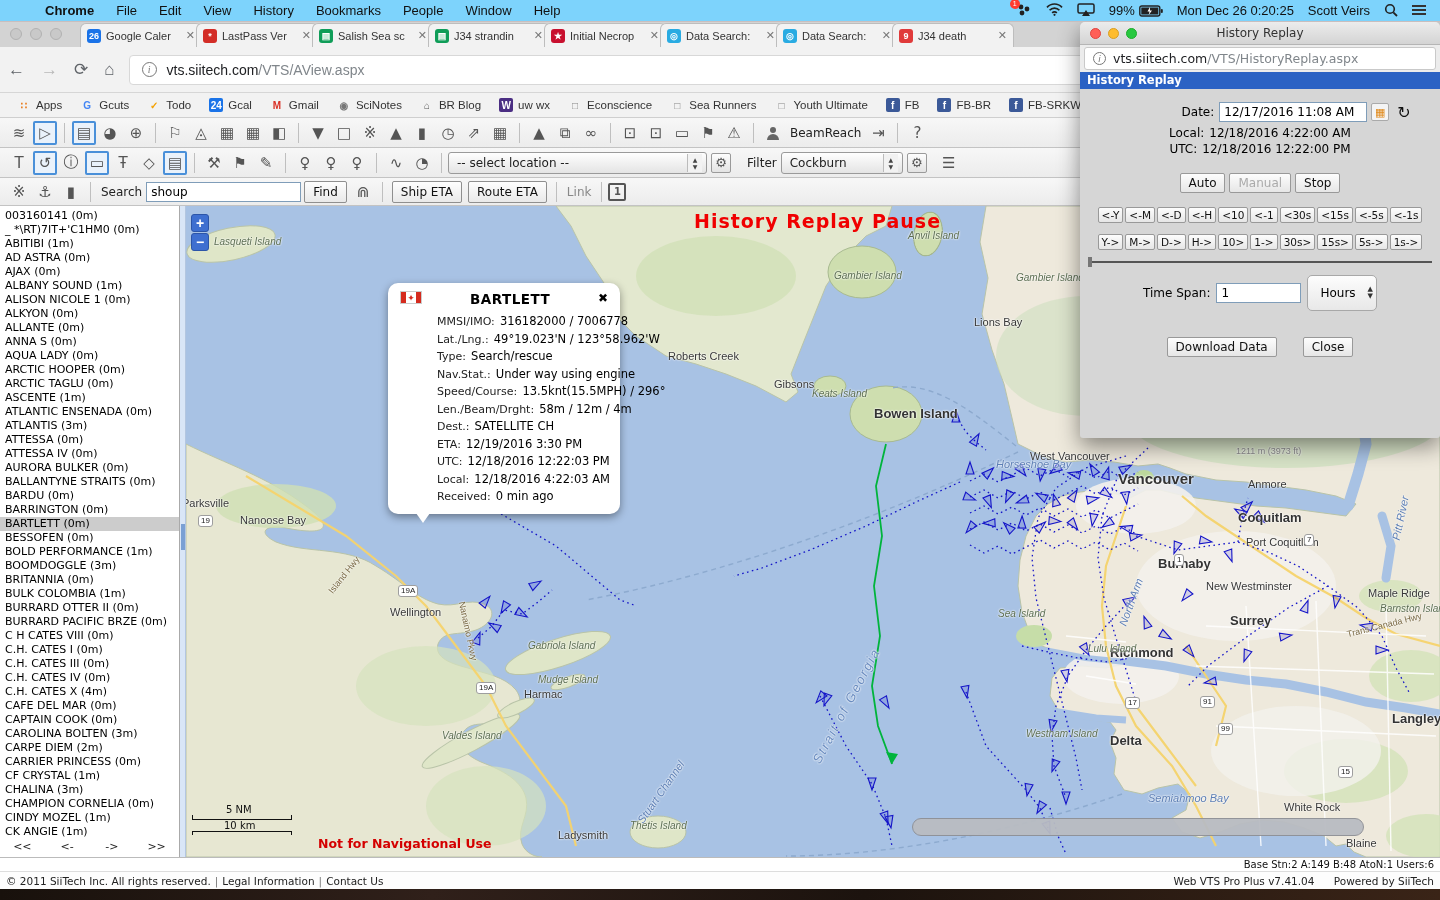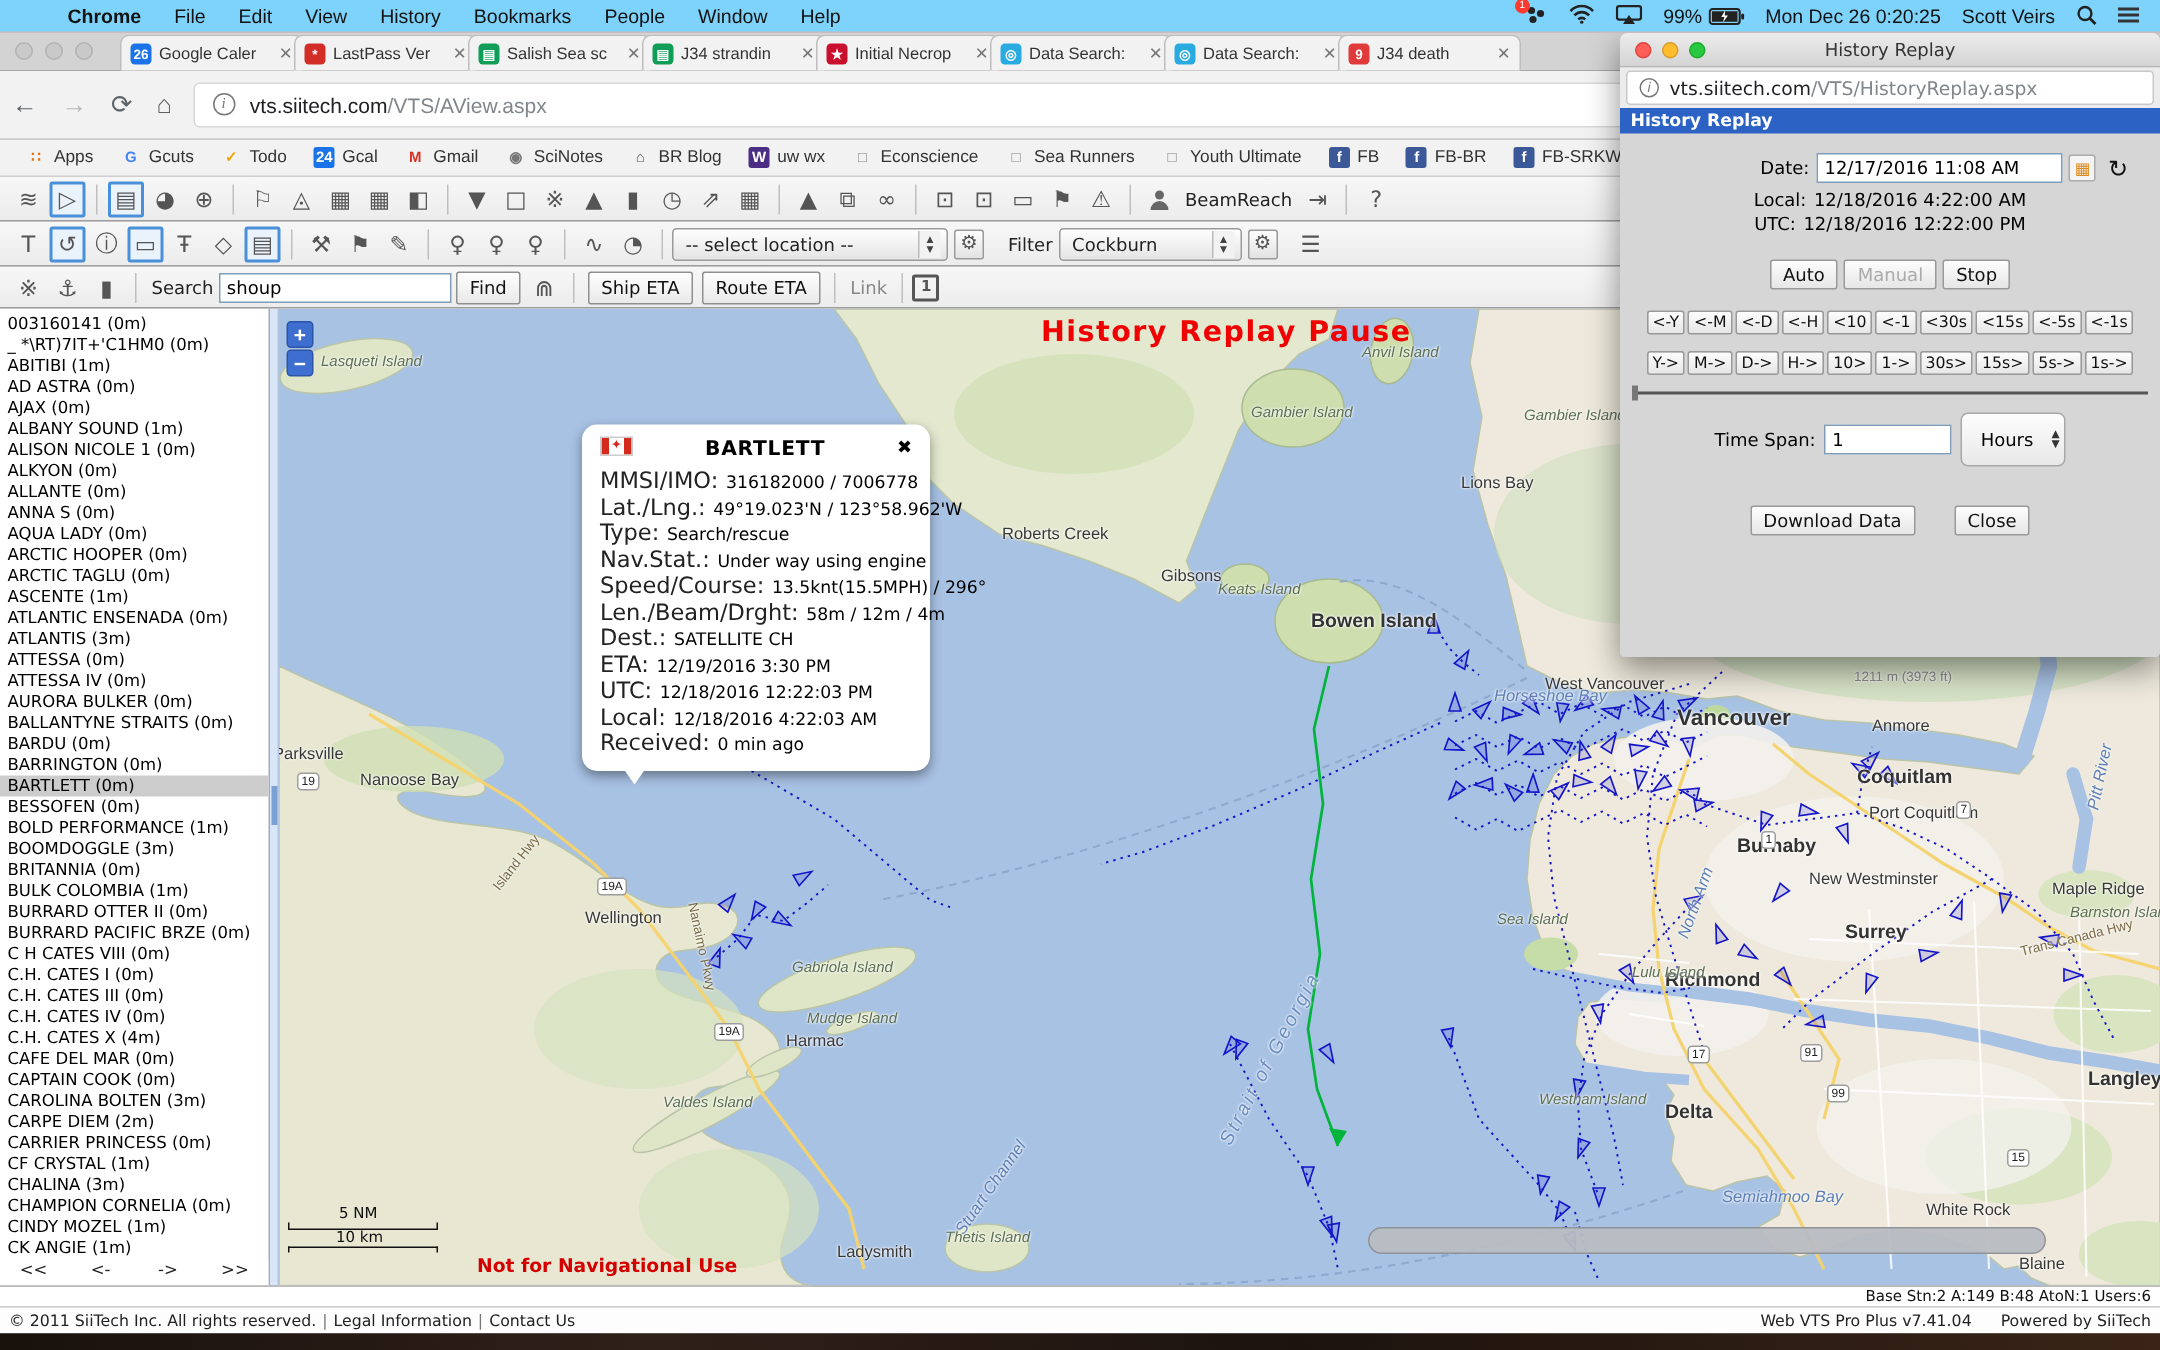--- a/index.html
+++ b/index.html
@@ -127,21 +127,21 @@
   #popup:after { content:""; position:absolute; left:28px; bottom:-9px; width:0; height:0;
     border-left:7px solid transparent; border-right:7px solid transparent; border-top:10px solid #fff; }
   #popup .phead { display:flex; align-items:flex-start; margin-bottom:5px;gap:40px; }
   #popup .flag { width:22px; height:13px; background:linear-gradient(90deg,#d52b1e 25%,#fff 25%,#fff 75%,#d52b1e 75%);
     border:1px solid #ccc; margin-right:8px; position:relative; }
   #popup .flag:after { content:"✦"; position:absolute; left:50%; top:50%; transform:translate(-50%,-54%);
     color:#d52b1e; font-size:9px; }
   #popup .ptitle { font-weight:bold; font-size:13.5px; letter-spacing:.5px; }
   #popup .pclose { margin-left:auto; font-weight:bold; font-size:12px; color:#000; }
   .prow { line-height:15.5px; white-space:nowrap; }
-  .plabel { font-size:15px; color:#222; }
+  .plabel { font-size:11px; color:#222;margin-left:37px; }
   .pval { font-size:11.5px; color:#000; }
 
   
   #replaywin { position:absolute; left:1080px; top:22px; width:360px; height:416px; z-index:50;
     box-shadow:0 8px 22px rgba(0,0,0,.45); border-radius:5px 5px 3px 3px; background:#d6d6d6;
     font-family:"DejaVu Sans",sans-serif; }
   #rw-title { height:23px; background:linear-gradient(#ececec,#d4d4d4); border-bottom:1px solid #b5b5b5;
     border-radius:5px 5px 0 0; display:flex; align-items:center; font-size:12px; color:#333; }
   #rw-title .lights { margin:0 10px; gap:7px; }
   #rw-title .light { width:11px; height:11px; }
@@ -154,21 +154,21 @@
     display:flex; align-items:center; padding:0 8px; font-size:12.5px; }
   #rw-url .info { width:13px; height:13px; border:1.3px solid #777; border-radius:50%; font-size:9px;
     color:#777; display:inline-flex; align-items:center; justify-content:center; margin-right:7px;
     font-style:italic; flex:0 0 13px; }
   #rw-header { height:17px; background:#2b62c4; color:#fff; font-weight:bold; font-size:11.5px;
     padding:1px 0 0 7px; }
   #rw-body { position:relative; height:349px; font-size:12px; color:#000; }
   .rw-row { position:absolute; width:100%; display:flex; align-items:center; justify-content:center; }
   #rw-date { top:13px; }
   #rw-date .lbl { width:105px; text-align:right; margin-right:5px; }
-  #rw-date input { width:164px; }
+  #rw-date input { width:148px; }
   .calbtn { width:18px; height:18px; border:1px solid #aaa; background:#f4f4f4; border-radius:2px;
     color:#e08818; font-size:11px; display:inline-flex; align-items:center; justify-content:center;
     margin-left:4px; }
   .refresh { font-size:16px; margin-left:8px; color:#111; }
   #rw-local { top:37px; font-size:12px; }
   #rw-utc { top:53px; font-size:12px; }
   #rw-mode { top:84px; gap:4px; }
   .rbtn { background:linear-gradient(#fdfdfd,#e6e6e6); border:1px solid #999; border-radius:2px;
     padding:2px 8px; font-size:12px; color:#111; font-family:"DejaVu Sans",sans-serif; }
   .rbtn.dim { color:#aaa; }
@@ -473,21 +473,21 @@
       <span class="tbi">✎</span>
       <span class="tbsep"></span>
       <span class="tbi">♀</span>
       <span class="tbi">♀</span>
       <span class="tbi">♀</span>
       <span class="tbsep"></span>
       <span class="tbi">∿</span>
       <span class="tbi">◔</span>
       <span class="tbsep"></span>
     </span>
-  <span class="vselect" style="width:184px;">
+  <span class="vselect" style="width:259px;">
     <span style="flex:1;">-- select location --</span>
     <span class="arr">▲<br>▼</span>
   </span>
   <span class="gearbox">⚙</span>
   <span class="tbtext" style="margin-left:12px;">Filter</span>
   <span class="vselect" style="width:122px;">
     <span style="flex:1;">Cockburn</span>
     <span class="arr">▲<br>▼</span>
   </span>
   <span class="gearbox">⚙</span>

